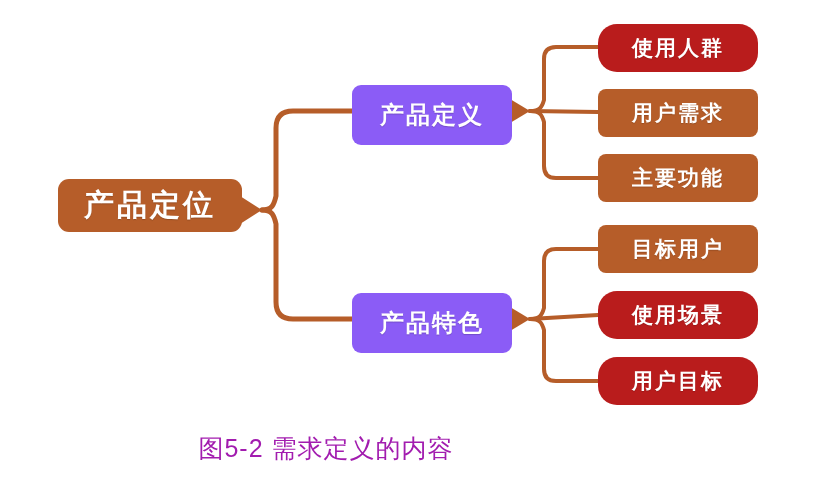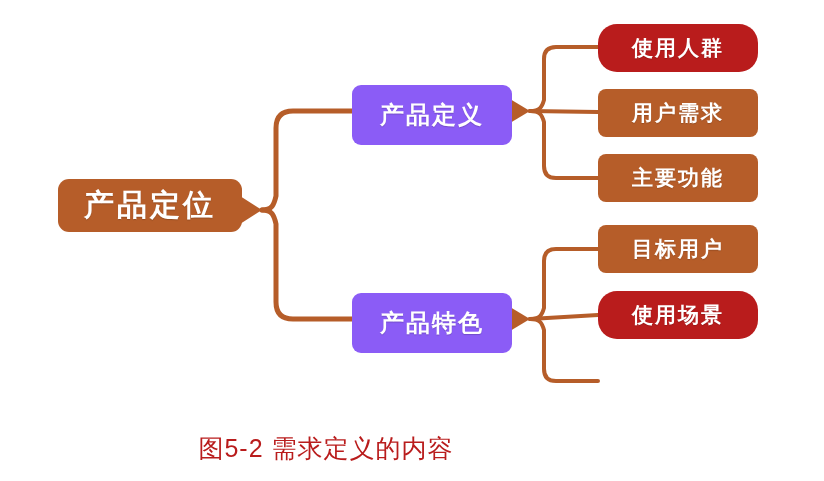--- a/index.html
+++ b/index.html
@@ -80,21 +80,21 @@
   .leaf-3 { top: 225px; }
   .leaf-4 { top: 291px; }
   .leaf-5 { top: 357px; }
   .caption {
     position: absolute;
     left: 0;
     top: 432px;
     width: 652px;
     text-align: center;
     font-size: 25px;
-    color: #b91c1c;
+    color: #a21caf;
     letter-spacing: 1px;
     white-space: nowrap;
   }
 </style>
 </head>
 <body>
 
 <div id="canvas">
 
   <svg id="wires" viewBox="0 0 824 481" xmlns="http://www.w3.org/2000/svg">
@@ -124,16 +124,17 @@
 
   <div class="node node-l2 node-l2-a">产品定义</div>
   <div class="node node-l2 node-l2-b">产品特色</div>
 
   <div class="node node-leaf leaf-0 fill-gray">使用人群</div>
   <div class="node node-leaf leaf-1 fill-orange">用户需求</div>
   <div class="node node-leaf leaf-2 fill-orange">主要功能</div>
 
   <div class="node node-leaf leaf-4 fill-gray">使用场景</div>
   <div class="node node-leaf leaf-3 fill-orange">目标用户</div>
+  <div class="node node-leaf leaf-5 fill-gray">用户目标</div>
 
   <div class="caption">图5-2 需求定义的内容</div>
 
 </div>
 
 </body></html>

